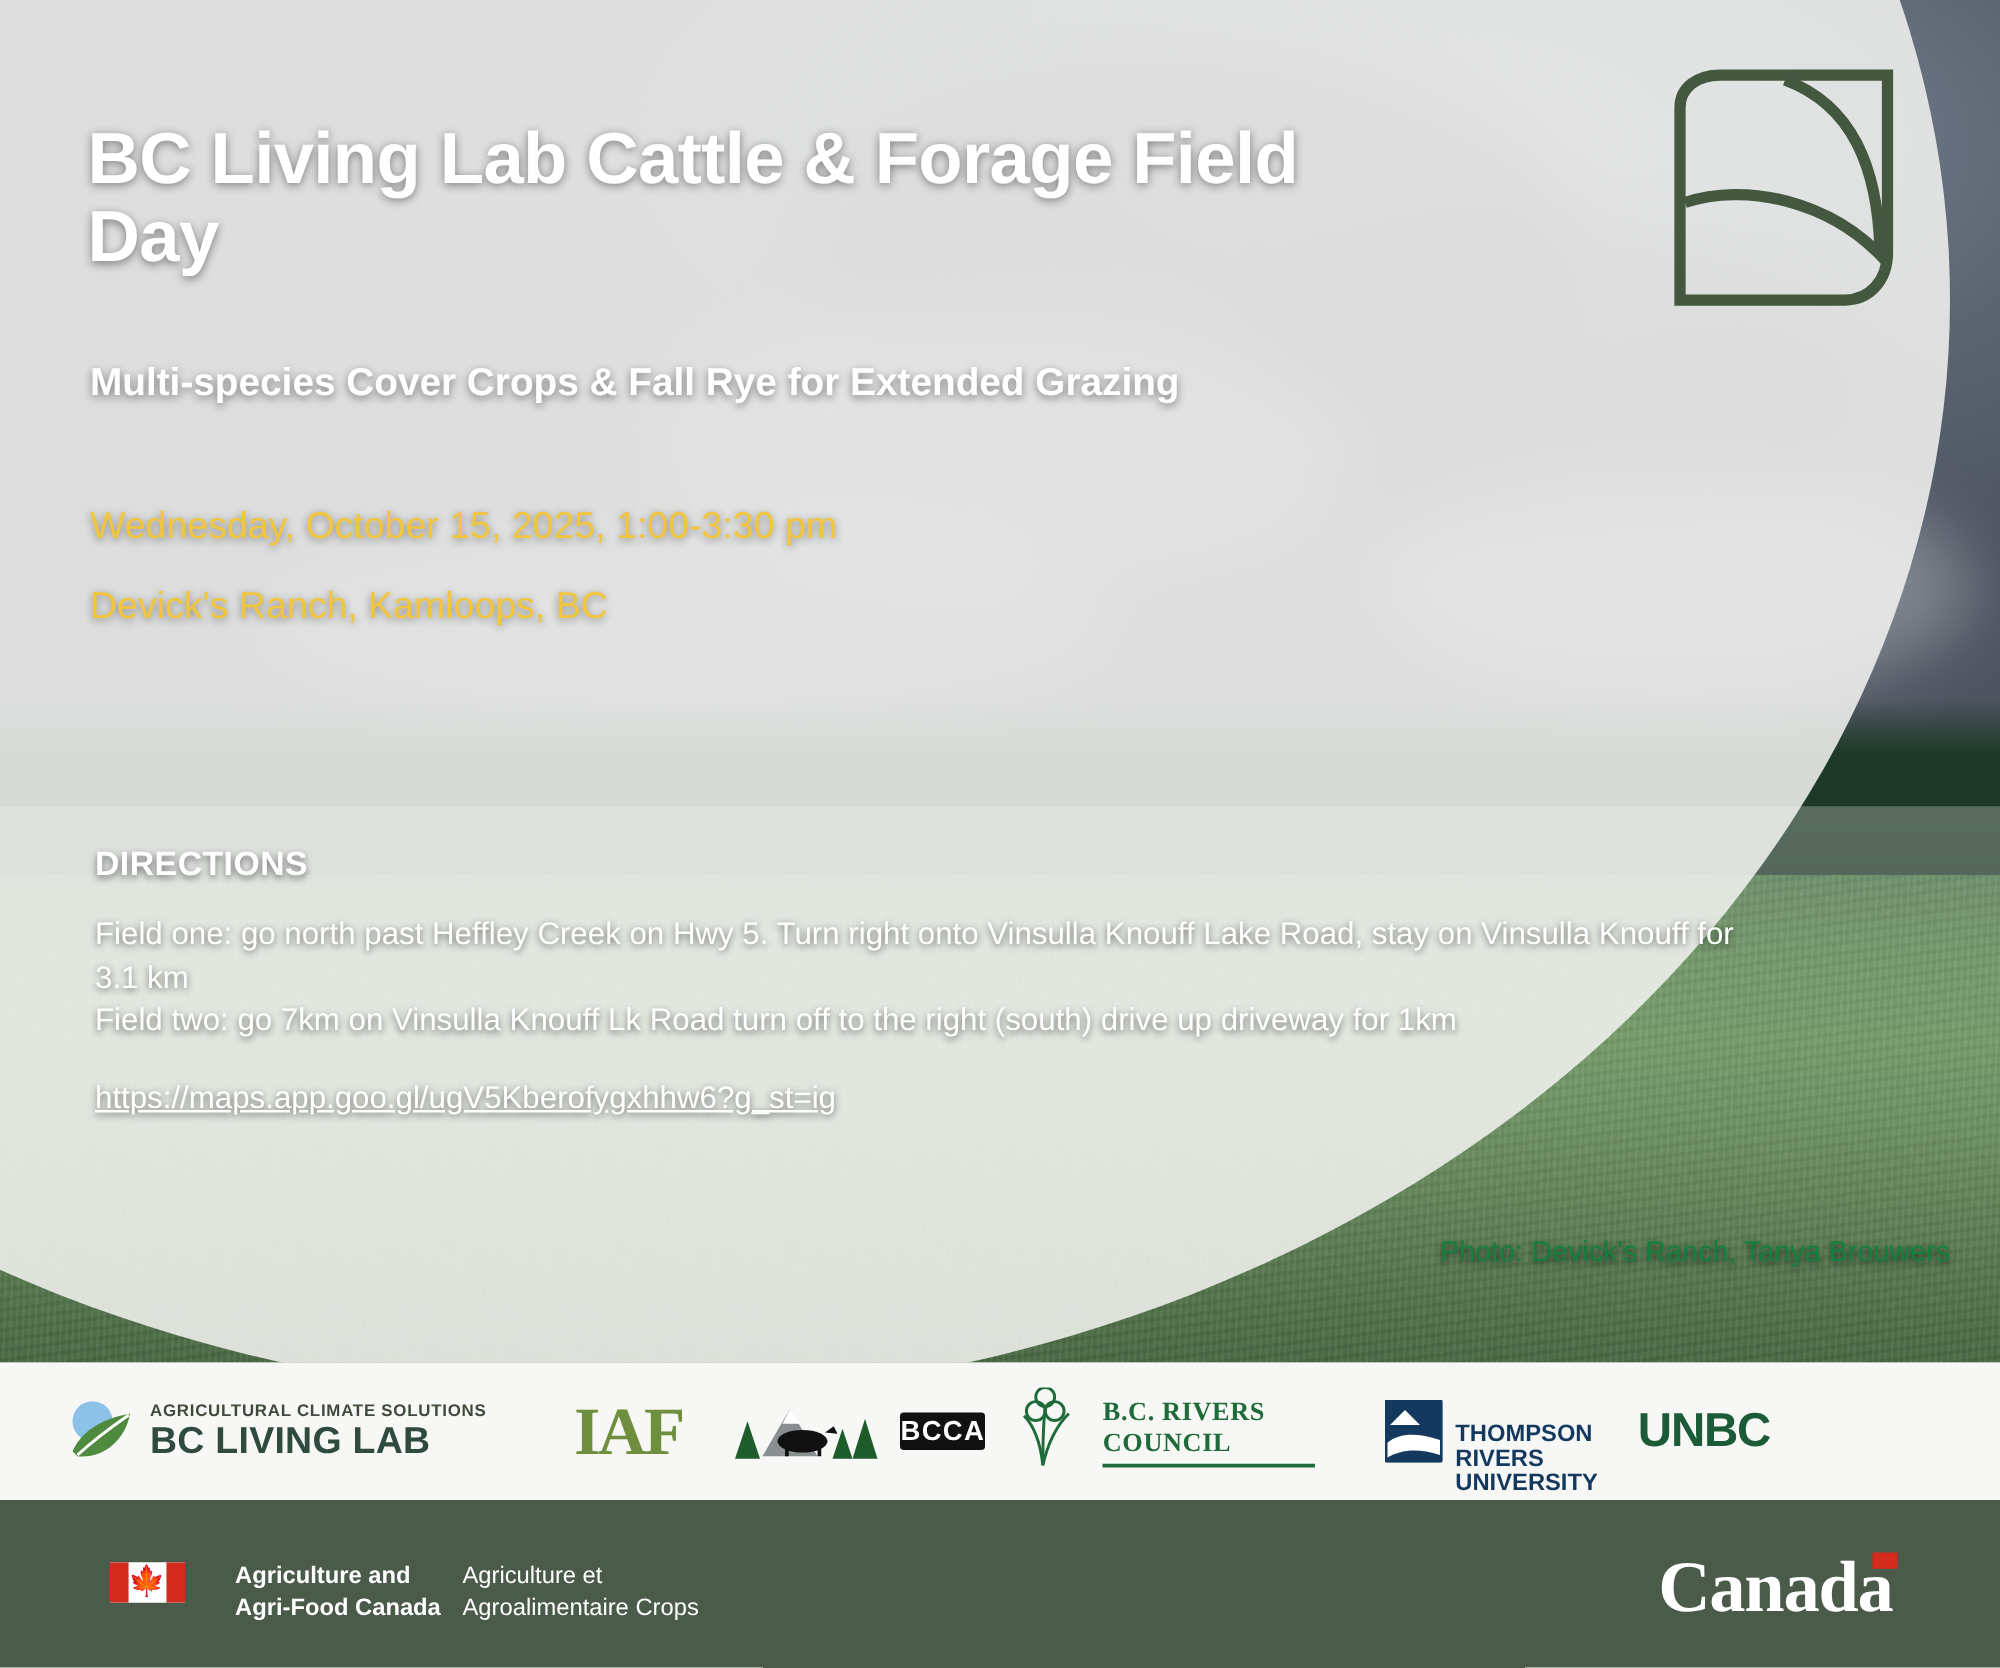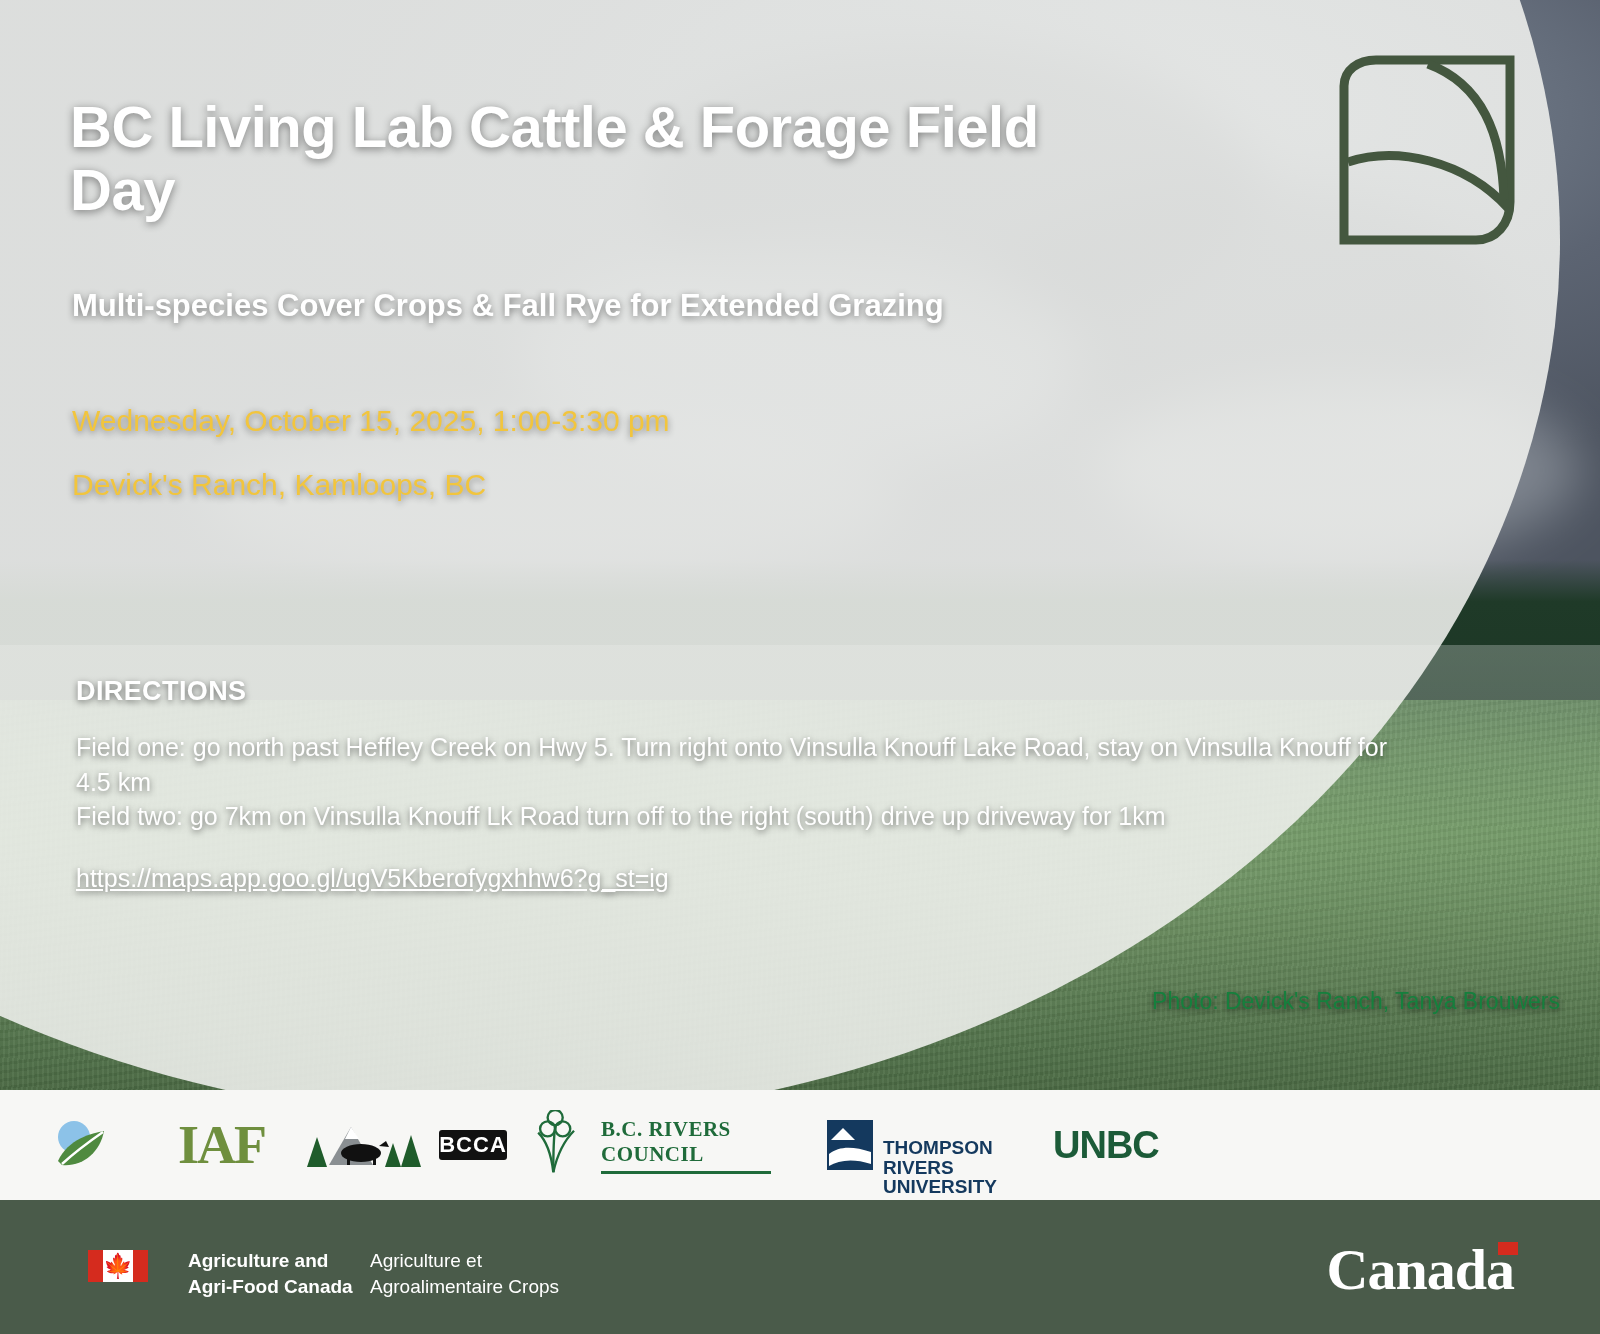--- a/index.html
+++ b/index.html
@@ -168,21 +168,21 @@
   }
 
   .forage { margin-left: 52px; text-align:left; }
   .forage-t1 { font-size: 21px; font-weight:bold; color:#1f6b3a; font-family:"Liberation Serif", serif; letter-spacing:.5px;}
   .forage-t2 { font-size: 21px; font-weight:bold; color:#1f6b3a; font-family:"Liberation Serif", serif; letter-spacing:.5px;}
 
   .tru { margin-left: 56px; display:flex; align-items:center; gap: 10px; }
   .tru-mark { width: 46px; height: 50px; background:#14395e; position:relative; border-radius:2px;}
   .tru-txt { font-size: 19px; font-weight:bold; line-height:1.05; color:#14395e;margin-top:45px; }
 
-  .unbc { margin-left: 56px; display:flex; align-items:center; gap:16px;}
+  .unbc { margin-left: 32px; display:flex; align-items:center; gap:16px;}
   .unbc-mark { font-size: 38px; font-weight:bold; color:#1c5b38; letter-spacing:-1px;}
   .unbc-txt { font-size: 17px; font-weight:bold; line-height:1.15; color:#1c5b38; }
 
   
   .footer {
     position: absolute; left: 0; top: 1200px;
     width: 1600px; height: 134px;
     background: #4a5b4a;
   }
   .flag {
@@ -277,36 +277,40 @@
         <path d="M16 112 C64 96 132 110 176 158" fill="none" stroke="#44573f" stroke-width="9"></path>
       </svg>
     </div>
 
     <div class="title">BC Living Lab Cattle &amp; Forage Field Day</div>
     <div class="subtitle">Multi-species Cover Crops &amp; Fall Rye for Extended Grazing</div>
     <div class="when">Wednesday, October 15, 2025, 1:00-3:30 pm</div>
     <div class="where">Devick's Ranch, Kamloops, BC</div>
 
     <div class="directions-head">DIRECTIONS</div>
-    <div class="directions-body" style="white-space:pre-line">Field one: go north past Heffley Creek on Hwy 5. Turn right onto Vinsulla Knouff Lake Road, stay on Vinsulla Knouff for 4.5 km
+    <div class="directions-body" style="white-space:pre-line">Field one: go north past Heffley Creek on Hwy 5. Turn right onto Vinsulla Knouff Lake Road, stay on Vinsulla Knouff for 3.1 km
 Field two: go 7km on Vinsulla Knouff Lk Road turn off to the right (south) drive up driveway for 1km</div>
     <a class="maps-link" href="#">https://maps.app.goo.gl/ugV5Kberofygxhhw6?g_st=ig</a>
 
     <div class="photo-credit">Photo: Devick's Ranch, Tanya Brouwers</div>
   </div>
 
   <div class="logobar">
 
     <div class="logo-slot bcll">
       <div class="bcll-mark">
         <svg viewBox="0 0 56 56" width="56" height="56" aria-hidden="true">
           <circle cx="22" cy="20" r="16" fill="#8cc2e8"></circle>
           <path d="M6 44 C16 22 40 16 52 14 C48 36 30 50 10 48 Z" fill="#4f8a3f"></path>
           <path d="M10 47 C22 36 38 24 51 15" stroke="#ffffff" stroke-width="2.4" fill="none"></path>
         </svg>
+      </div>
+      <div>
+        <div class="bcll-txt-top">AGRICULTURAL CLIMATE SOLUTIONS</div>
+        <div class="bcll-txt-main">BC LIVING LAB</div>
       </div>
     </div>
 
     <div class="logo-slot iaf">IAF</div>
 
     <div class="logo-slot bcca">
       <div>
         <svg viewBox="0 0 150 60" width="150" height="60" aria-hidden="true">
           <path d="M40 52 L62 14 L84 52 Z" fill="#8a8f92"></path>
           <path d="M62 14 L70 26 L56 26 Z" fill="#ffffff"></path>

